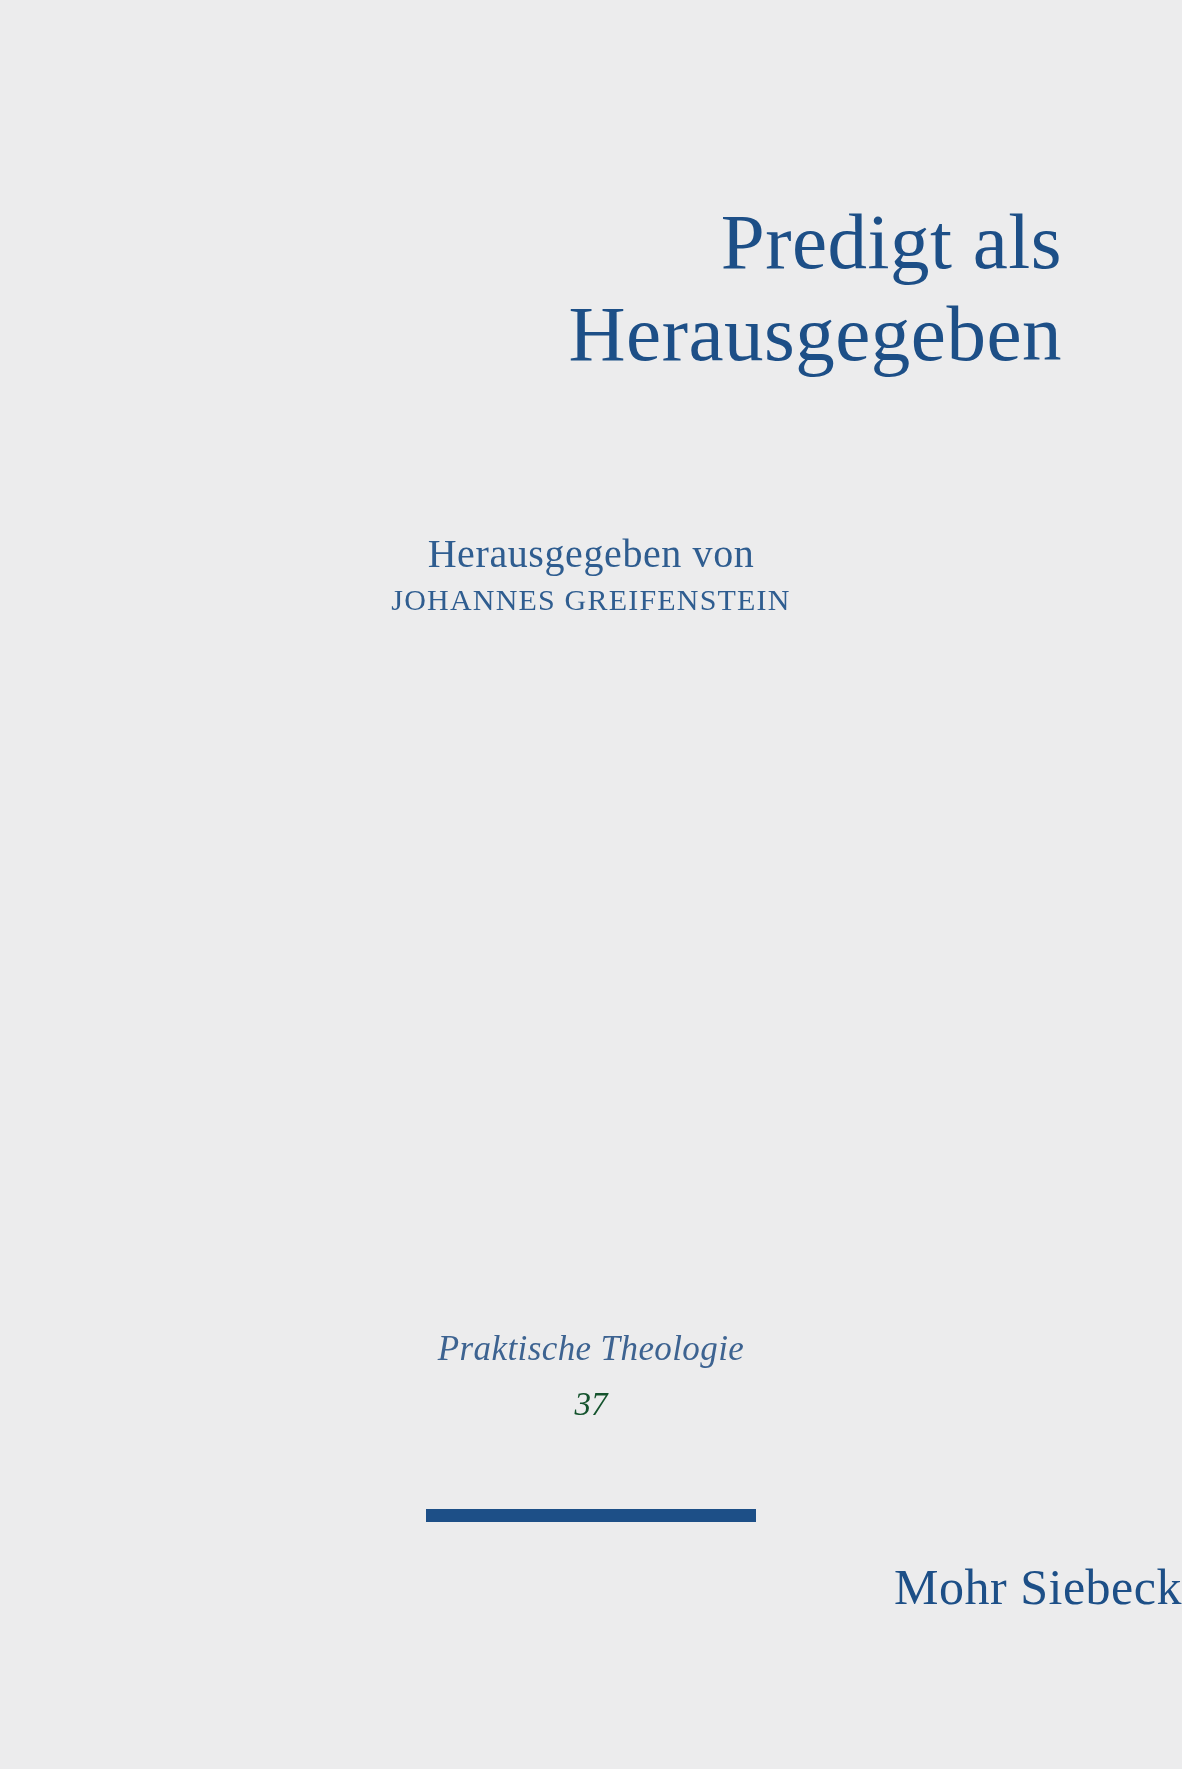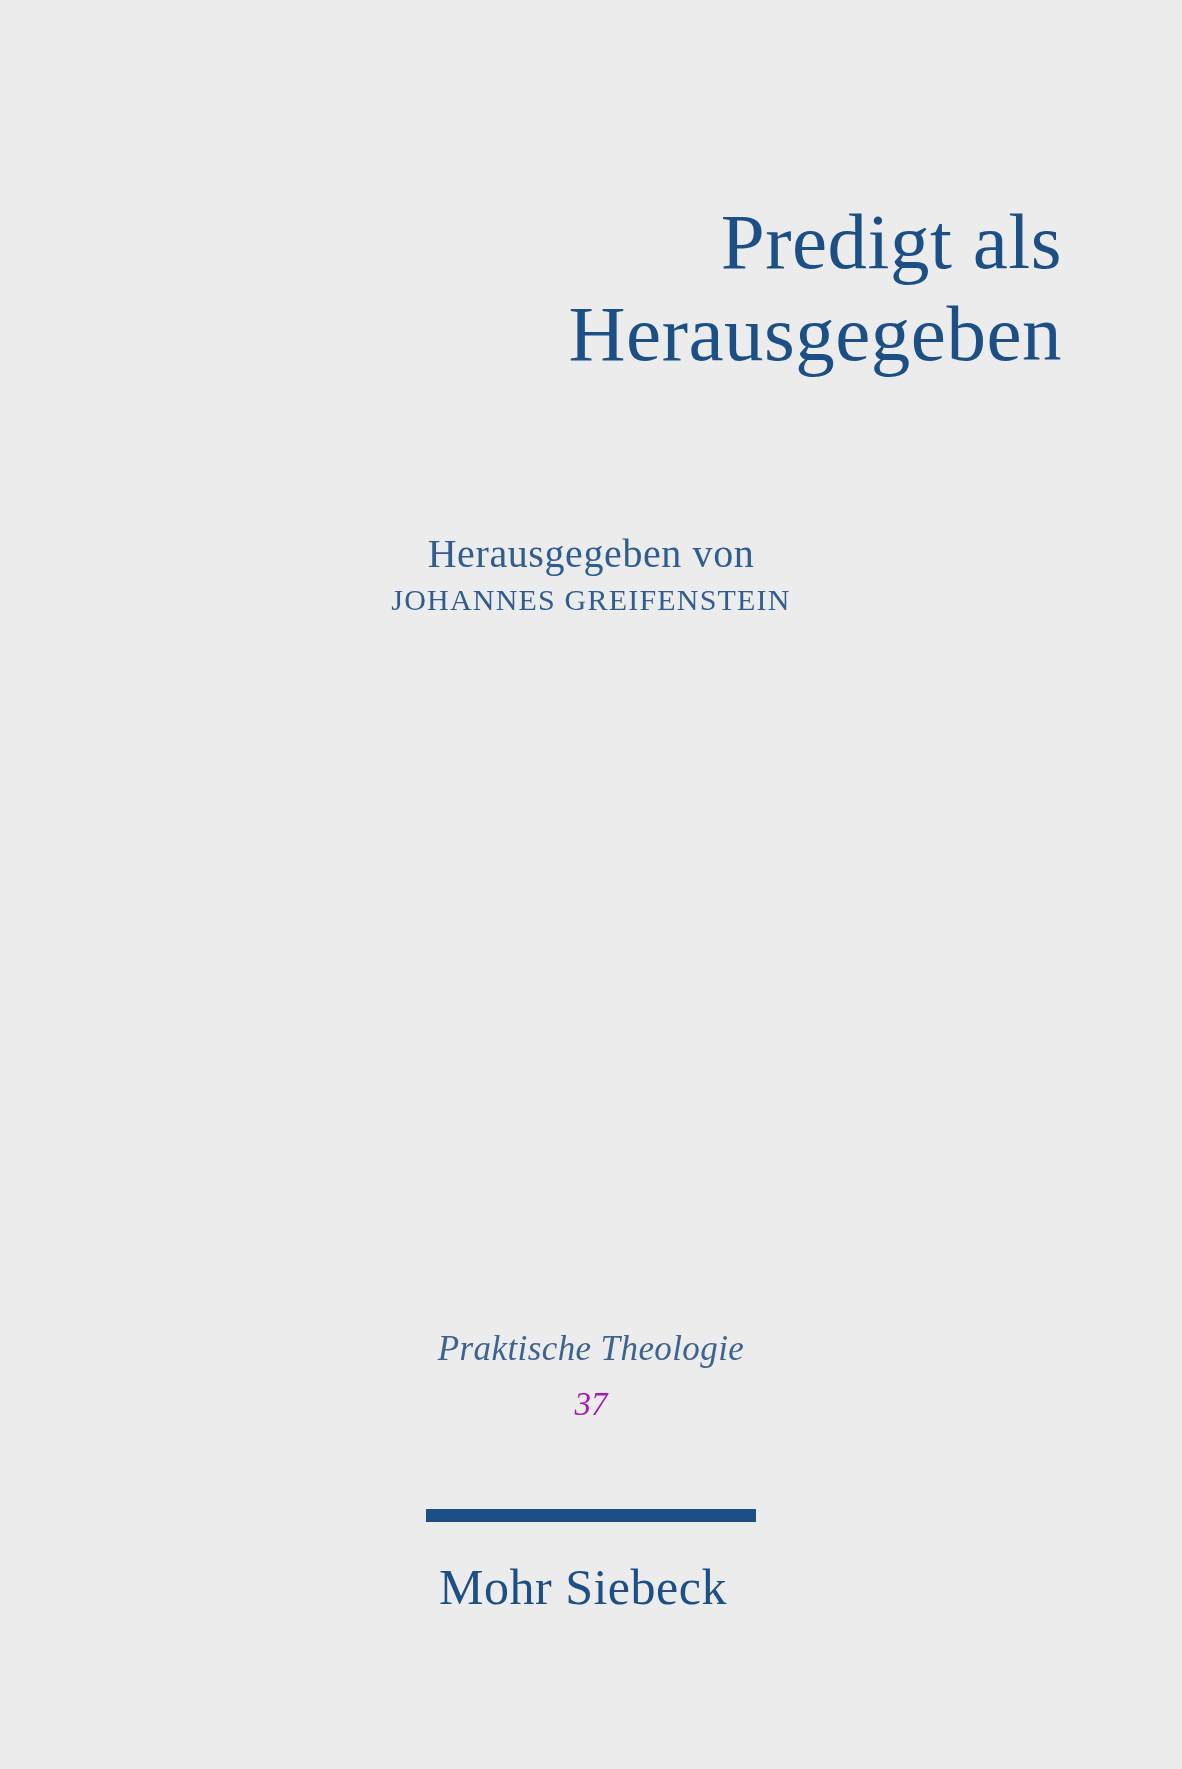--- a/index.html
+++ b/index.html
@@ -65,41 +65,41 @@
     margin-top: 10px;
   }
   .series-line {
     color: #3d6391;
     font-style: italic;
     font-size: 35px;
     line-height: 1.35;
     letter-spacing: 0.4px;
   }
   .series-number {
-    color: #a21caf;
+    color: #14532d;
     font-style: italic;
     font-size: 33px;
     line-height: 1.6;
     margin-top: 6px;
   }
   .rule {
     position: absolute;
     left: 50%;
     transform: translateX(-50%);
     top: 1509px;
     width: 330px;
     height: 13px;
     background: #1d4f87;
   }
   .publisher {
     position: absolute;
     left: 0;
-    right: 16px;
+    right: 0;
     top: 1558px;
-    text-align: center;
+    text-align: right;
     color: #1d4f87;
     font-size: 50px;
     letter-spacing: 0.5px;
   }
 </style>
 </head>
 <body>
 
 <div class="cover">
 

